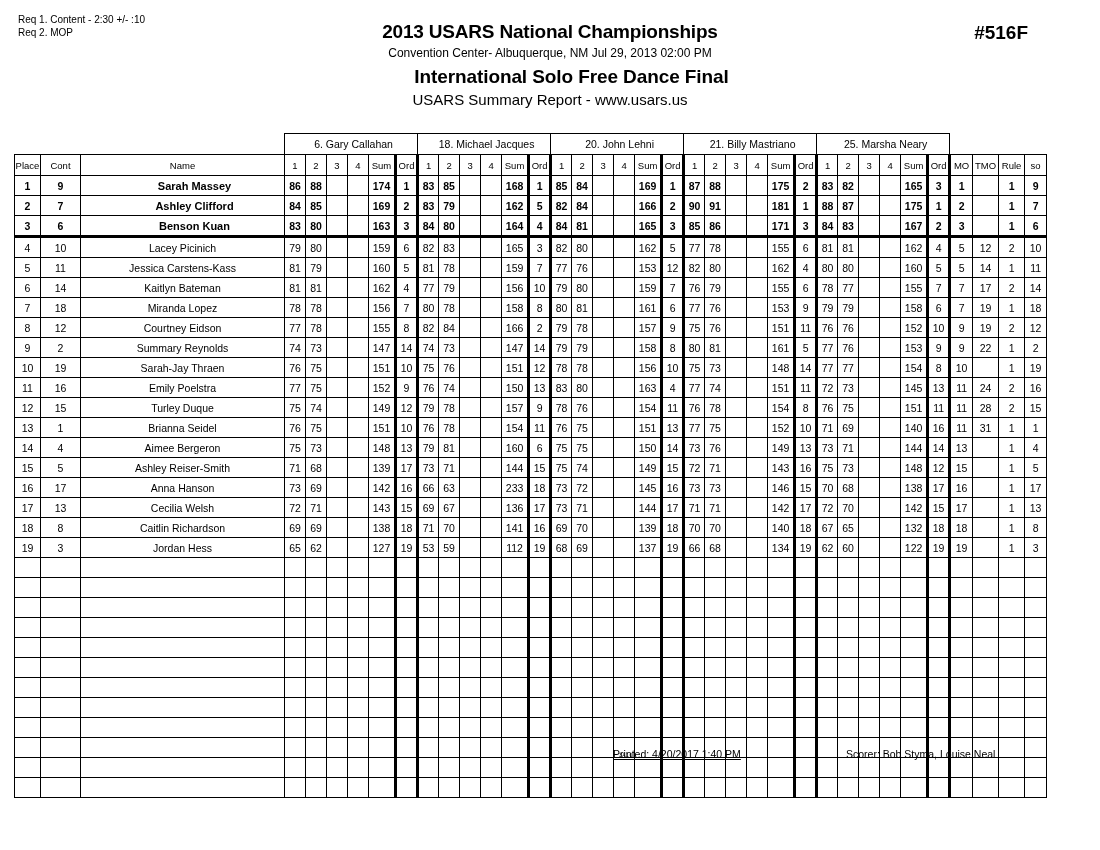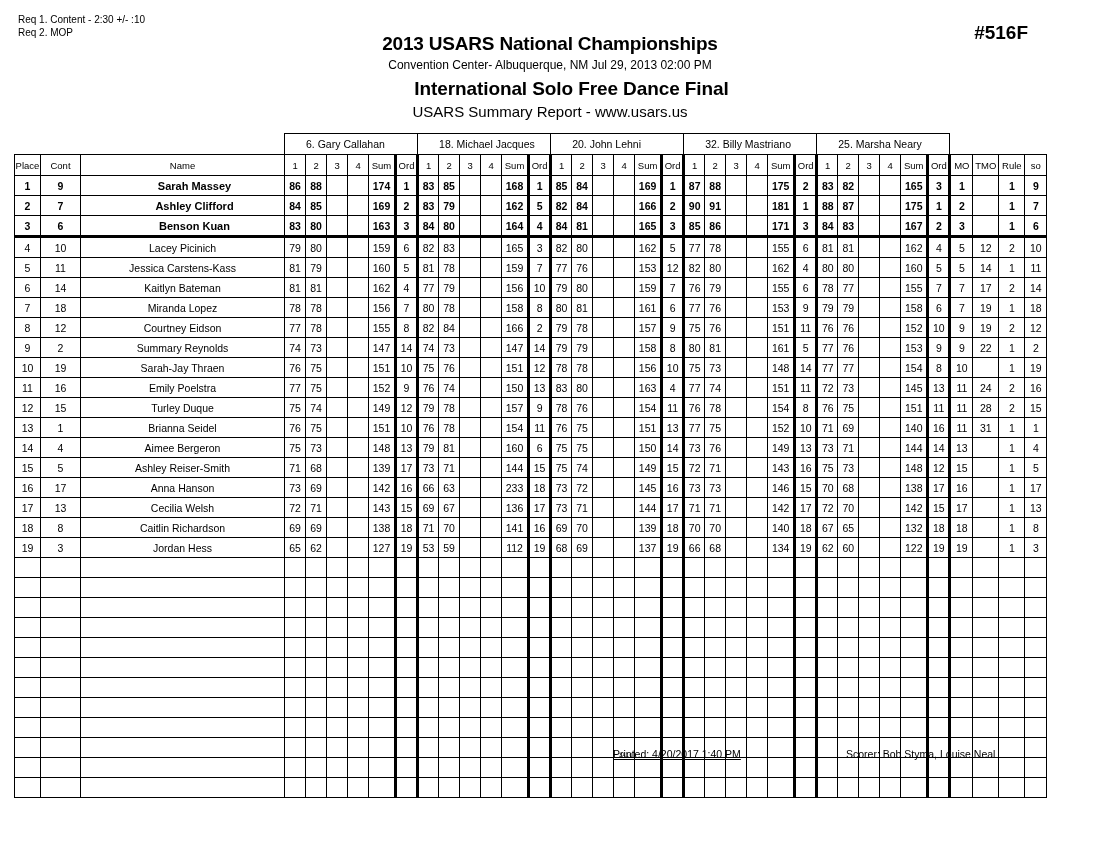--- a/index.html
+++ b/index.html
@@ -26,21 +26,21 @@
     left: 18px;
     top: 13px;
     font-size: 10px;
     line-height: 13px;
     white-space: nowrap;
   }
   #title-block {
     position: absolute;
     left: 0;
     right: 0;
-    top: 32px;
+    top: 20px;
     text-align: center;
   }
   .title-main {
     font-size: 19px;
     font-weight: bold;
     letter-spacing: -0.2px;
     line-height: 23px;
   }
   .title-sub {
     font-size: 12px;
@@ -87,22 +87,22 @@
     vertical-align: middle;
     font-weight: normal;
     overflow: hidden;
     white-space: nowrap;
   }
 
   
   tr.judge-banner td {
     height: 20px;
     font-size: 10.5px;
-    text-align: left;
-    padding-left: 21px;
+    text-align: center;
+    padding-left: 5px;
   }
   td.no-border {
     border: none !important;
   }
   td.banner-blank-right {
     border: none !important;
   }
 
   
   tr.col-head td {
@@ -227,21 +227,21 @@
         <col style="width: 26px;">
         <col style="width: 26px;">
         <col style="width: 22px;">
       </colgroup>
     <tbody id="score-body">
         <tr class="judge-banner">
           <td class="no-border" colspan="3"></td>
           <td colspan="6">6.  Gary Callahan</td>
           <td colspan="6">18.  Michael Jacques</td>
           <td colspan="6">20.  John Lehni</td>
-          <td colspan="6">32.  Billy Mastriano</td>
+          <td colspan="6">21.  Billy Mastriano</td>
           <td colspan="6">25.  Marsha Neary</td>
           <td class="banner-blank-right" colspan="4"></td>
         </tr>
         <tr class="col-head">
           <td>Place</td>
           <td>Cont</td>
           <td class="name-head">Name</td>
           <td>1</td>
           <td>2</td>
           <td>3</td>

